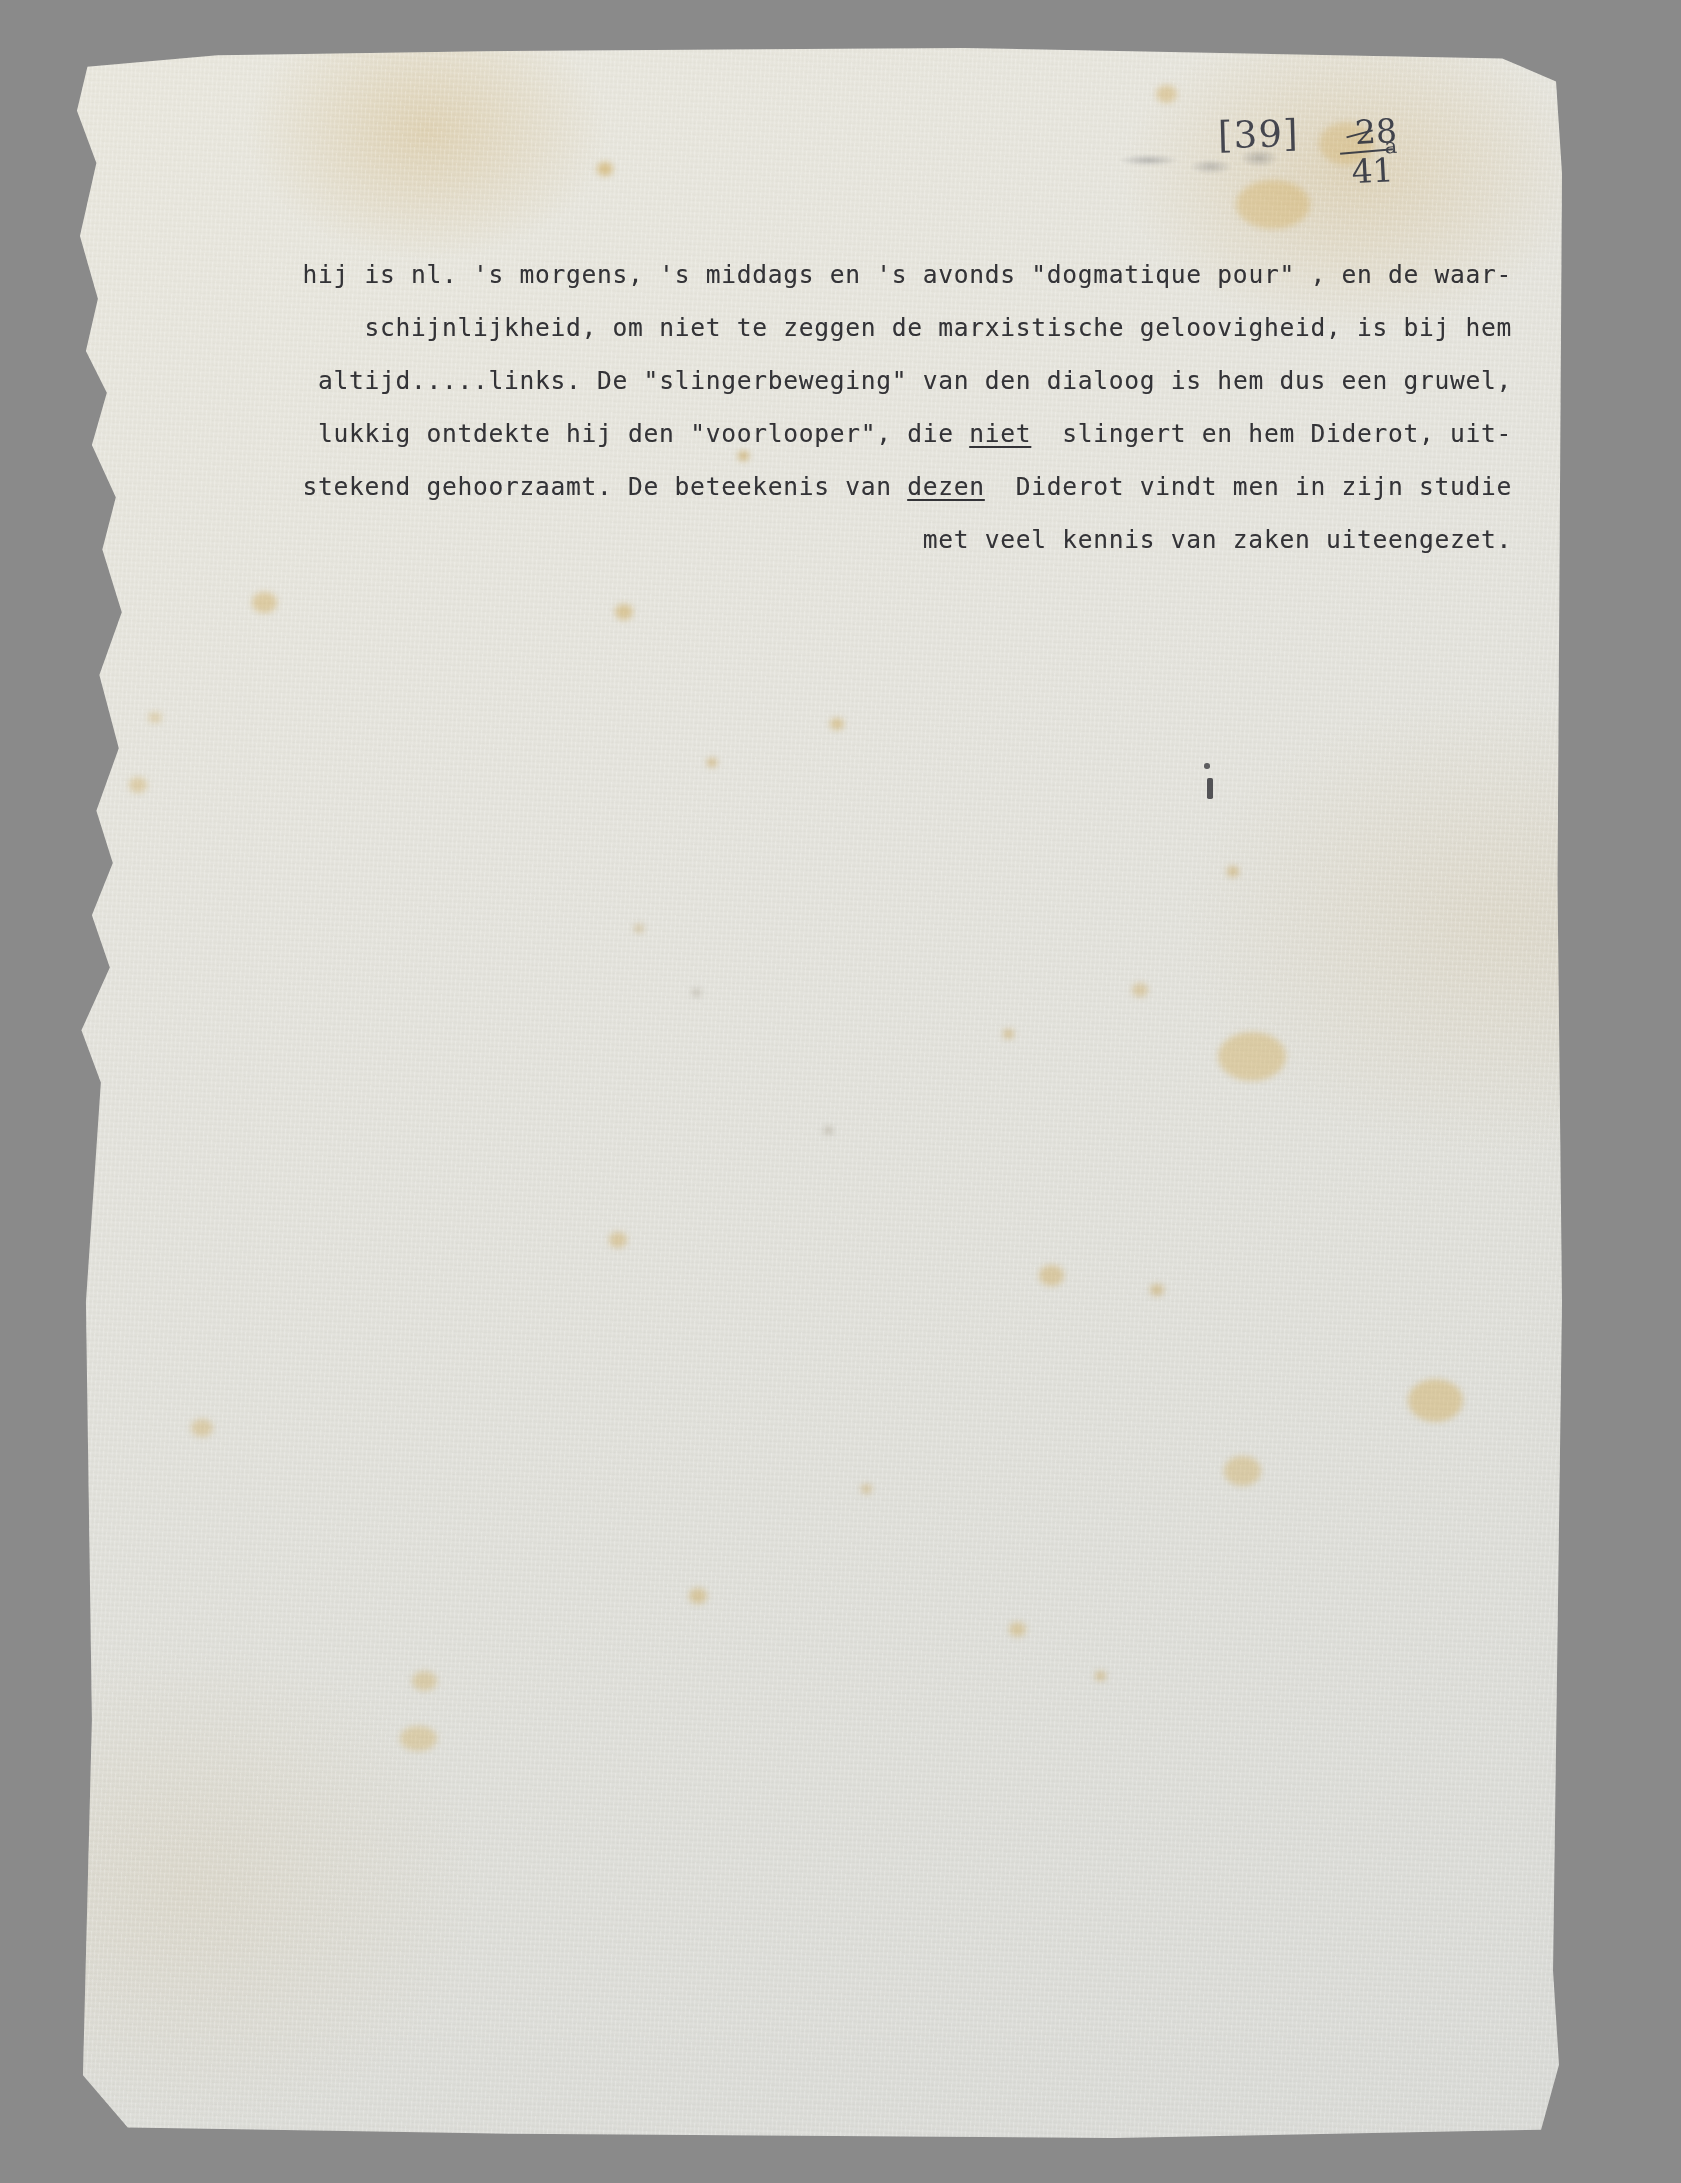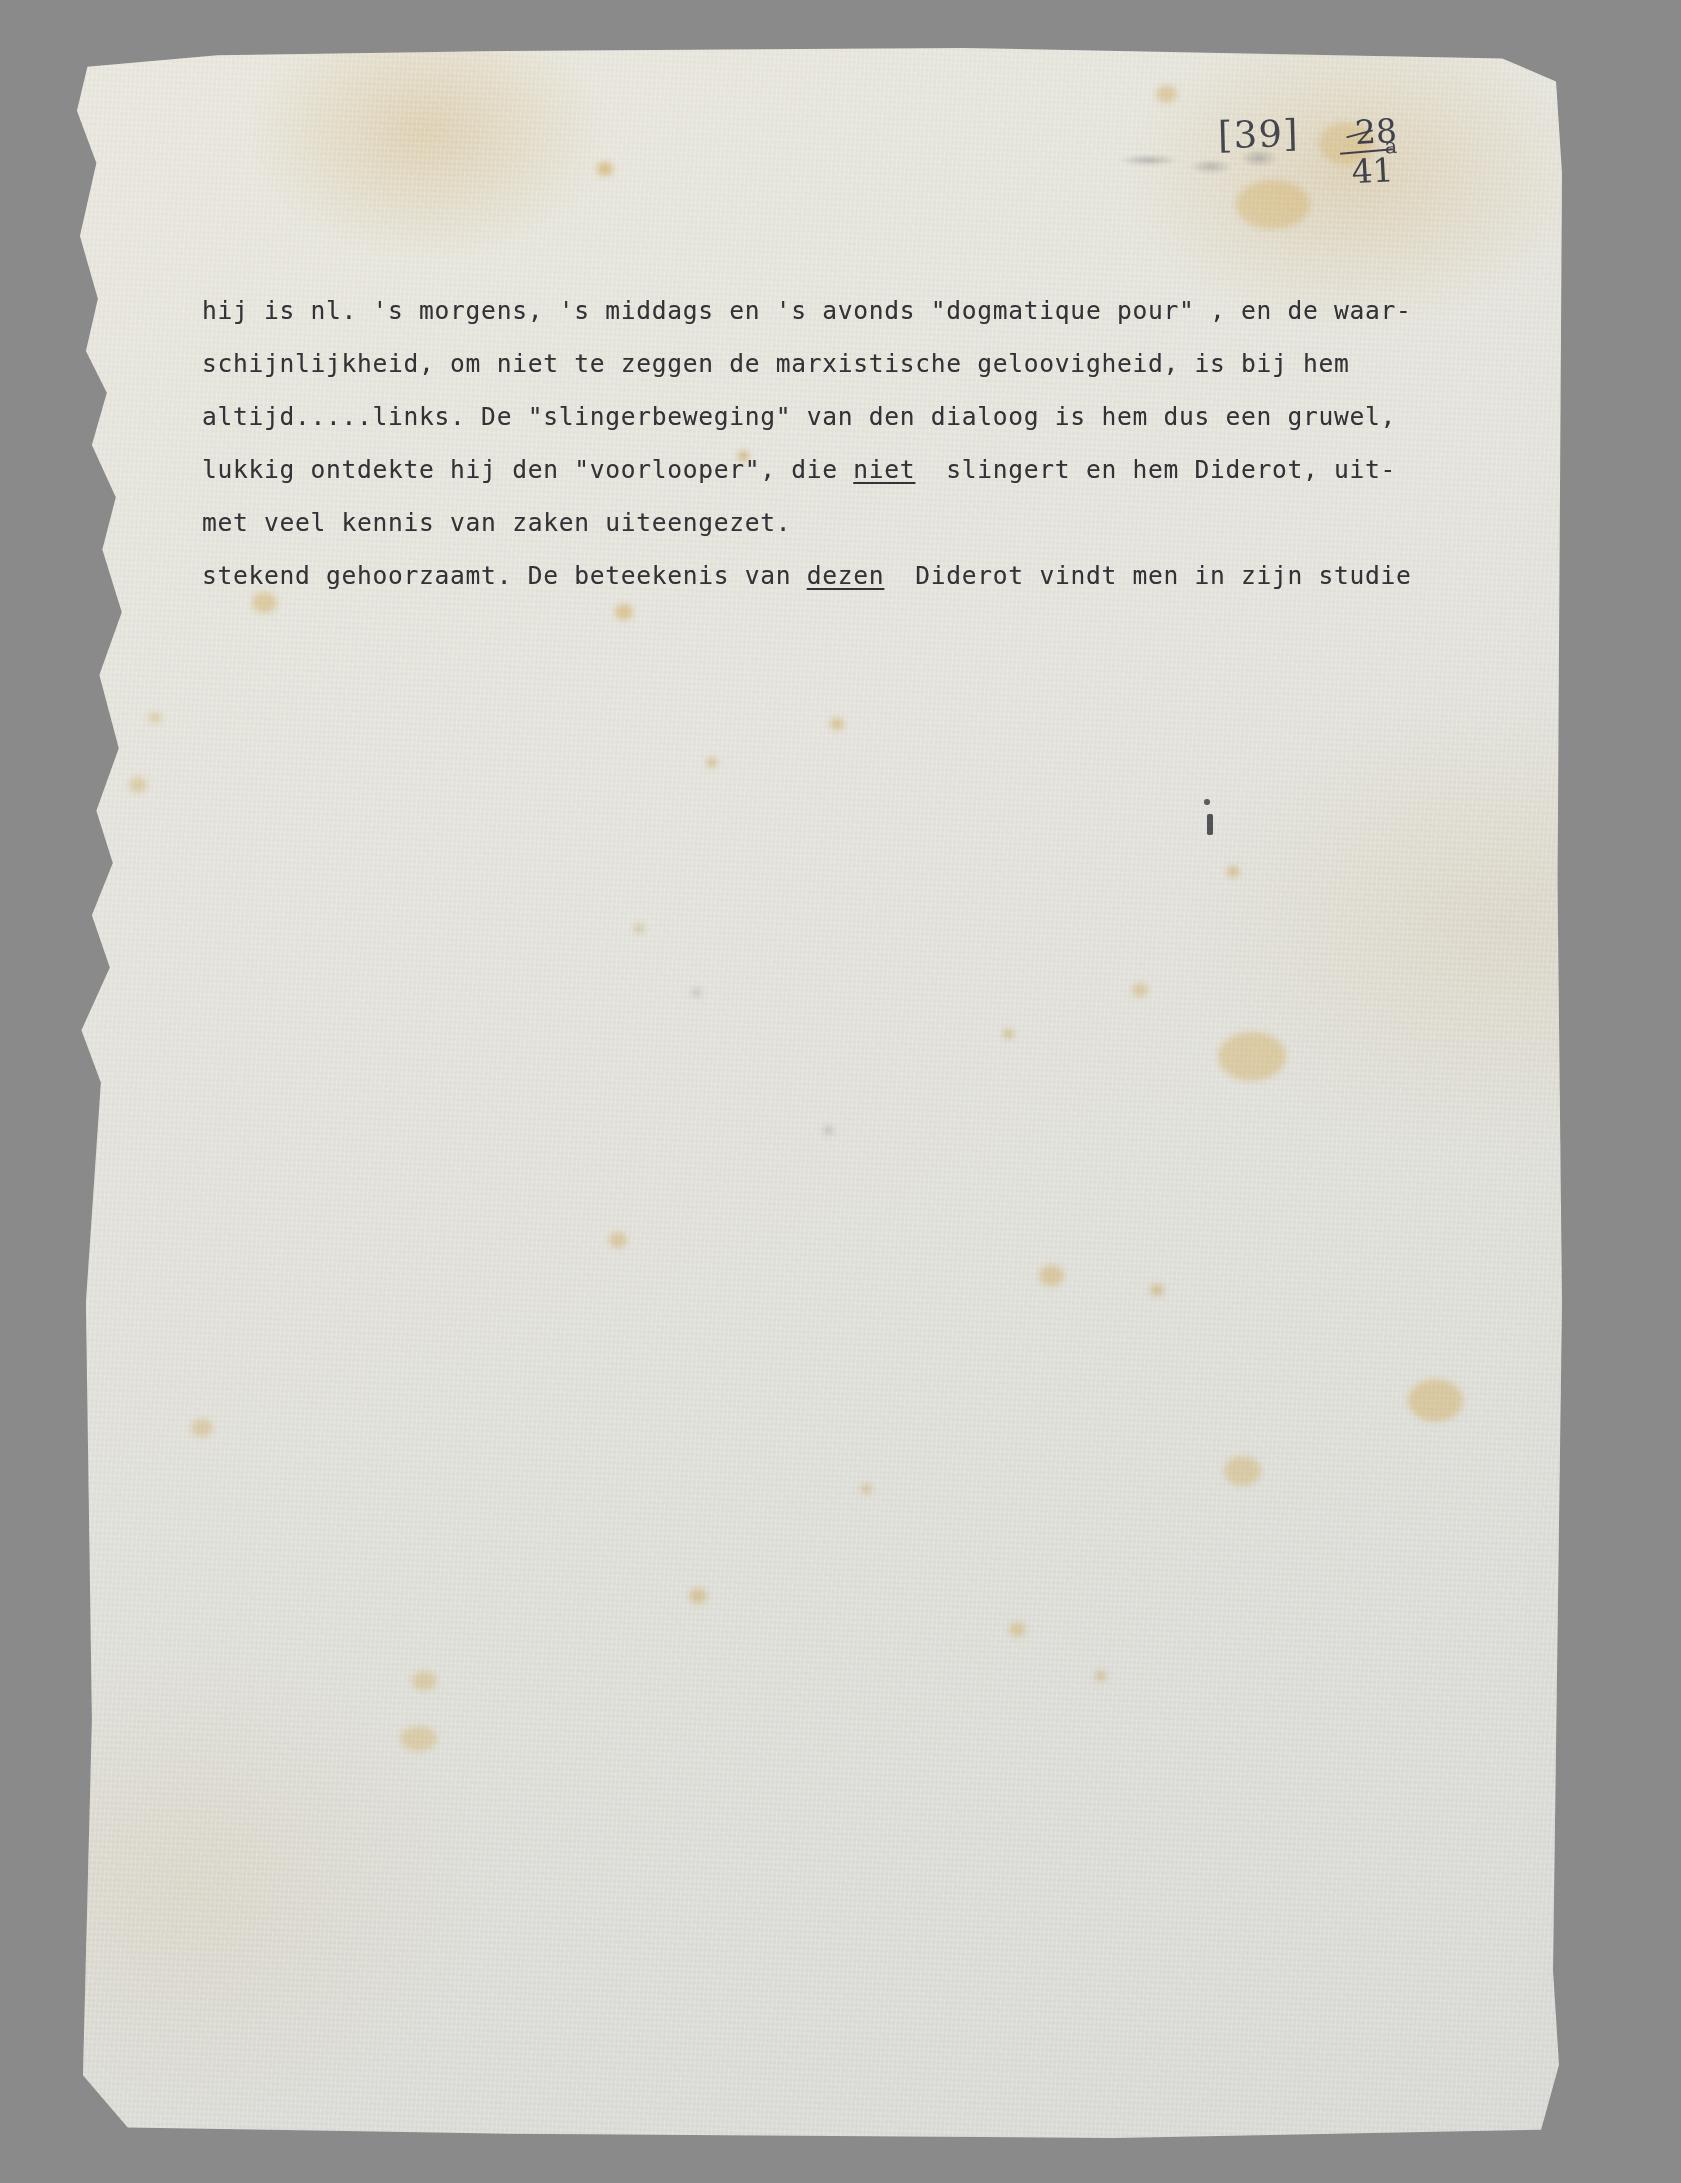--- a/index.html
+++ b/index.html
@@ -136,22 +136,23 @@
       radial-gradient(ellipse 43px 8.6px at 20% 40%, rgba(40,45,60,0.8), rgba(40,45,60,0) 70%),
       radial-gradient(ellipse 31px 11px at 55% 55%, rgba(40,45,60,0.7), rgba(40,45,60,0) 70%),
       radial-gradient(ellipse 28px 13.5px at 82% 35%, rgba(40,45,60,0.75), rgba(40,45,60,0) 70%);
     filter: blur(0.9px);
   }
 
   
   #typed {
     position: absolute;
     left: 134px;
-    top: 236px;
+    top: 200px;
     width: 1310px;
+    text-align: right;
   }
   .tline {
     font-family: "DejaVu Sans Mono", monospace;
     font-size: 24.6px;
     line-height: 53px;
     letter-spacing: 0.7px;
     color: #26262b;
     white-space: pre;
     opacity: 0.93;
     text-shadow: 0 0 0.6px rgba(0,0,0,0.25);
@@ -231,20 +232,20 @@
     </span>
     <span class="rule"></span>
     <span class="den">41</span>
   </div>
 
   <div id="typed">
     <div class="tline">hij is nl. 's morgens, 's middags en 's avonds "dogmatique pour" , en de waar-</div>
     <div class="tline">schijnlijkheid, om niet te zeggen de marxistische geloovigheid, is bij hem</div>
     <div class="tline">altijd.....links. De "slingerbeweging" van den dialoog is hem dus een gruwel,</div>
     <div class="tline"><span>lukkig ontdekte hij den "voorlooper", die </span><u>niet</u><span>  slingert en hem Diderot, uit-</span></div>
+    <div class="tline"><span>stekend gehoorzaamt. De beteekenis van </span><u>dezen</u><span>  Diderot vindt men in zijn studie</span></div>
     <div class="tline">met veel kennis van zaken uiteengezet.</div>
-    <div class="tline"><span>stekend gehoorzaamt. De beteekenis van </span><u>dezen</u><span>  Diderot vindt men in zijn studie</span></div>
     <div id="ink-dot"></div>
     <div id="ink-dot2"></div>
   </div>
 
 </div>
 
 
 </body></html>

